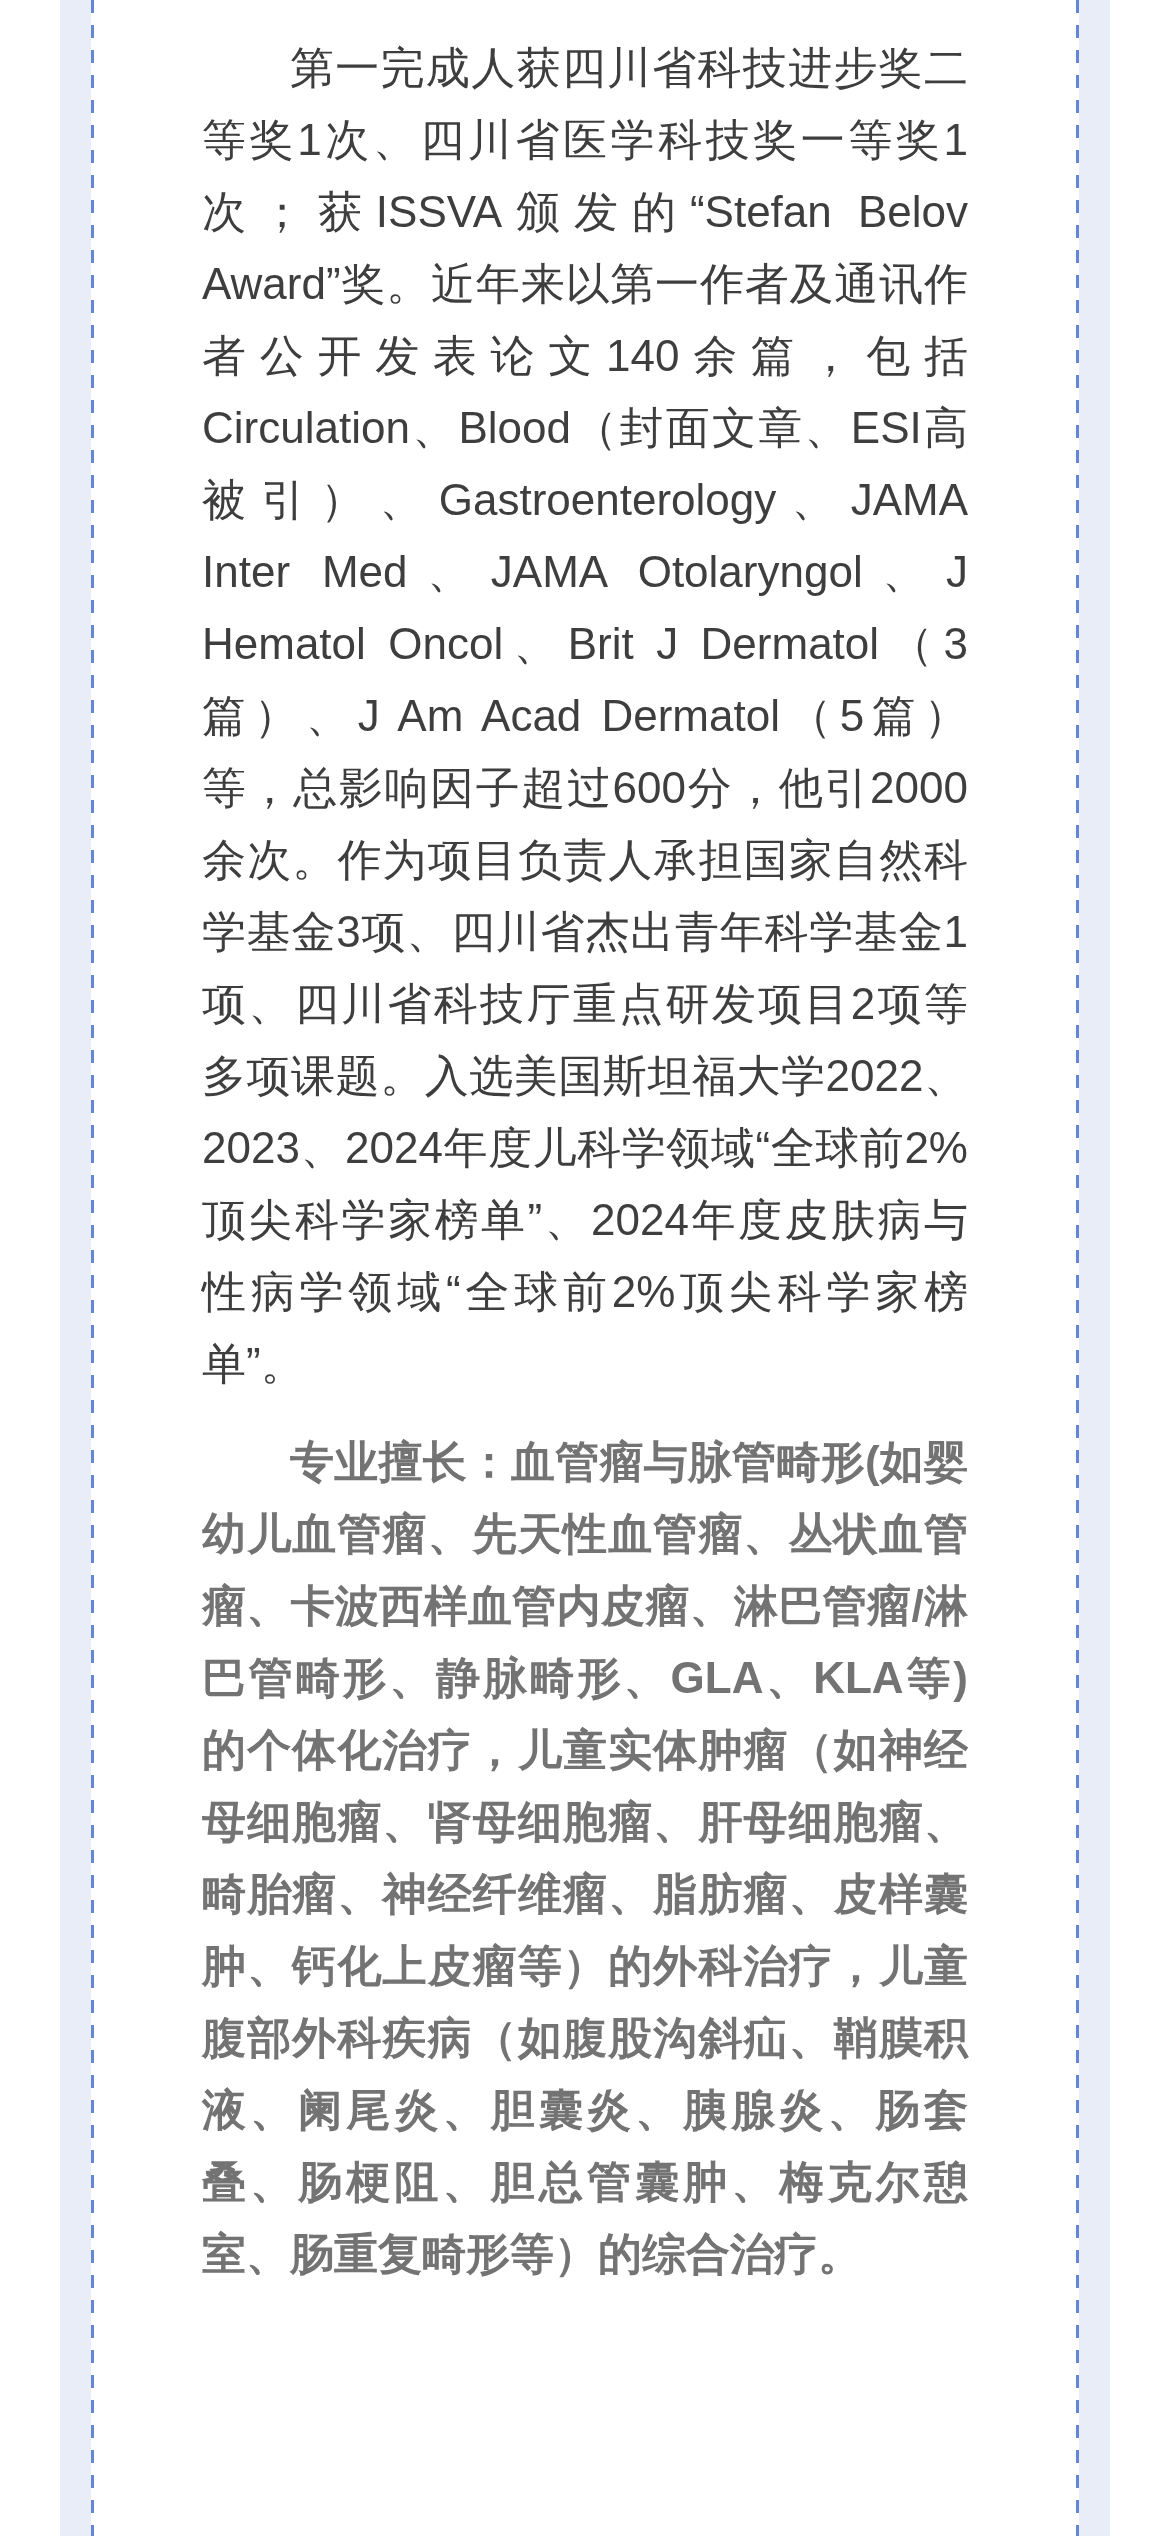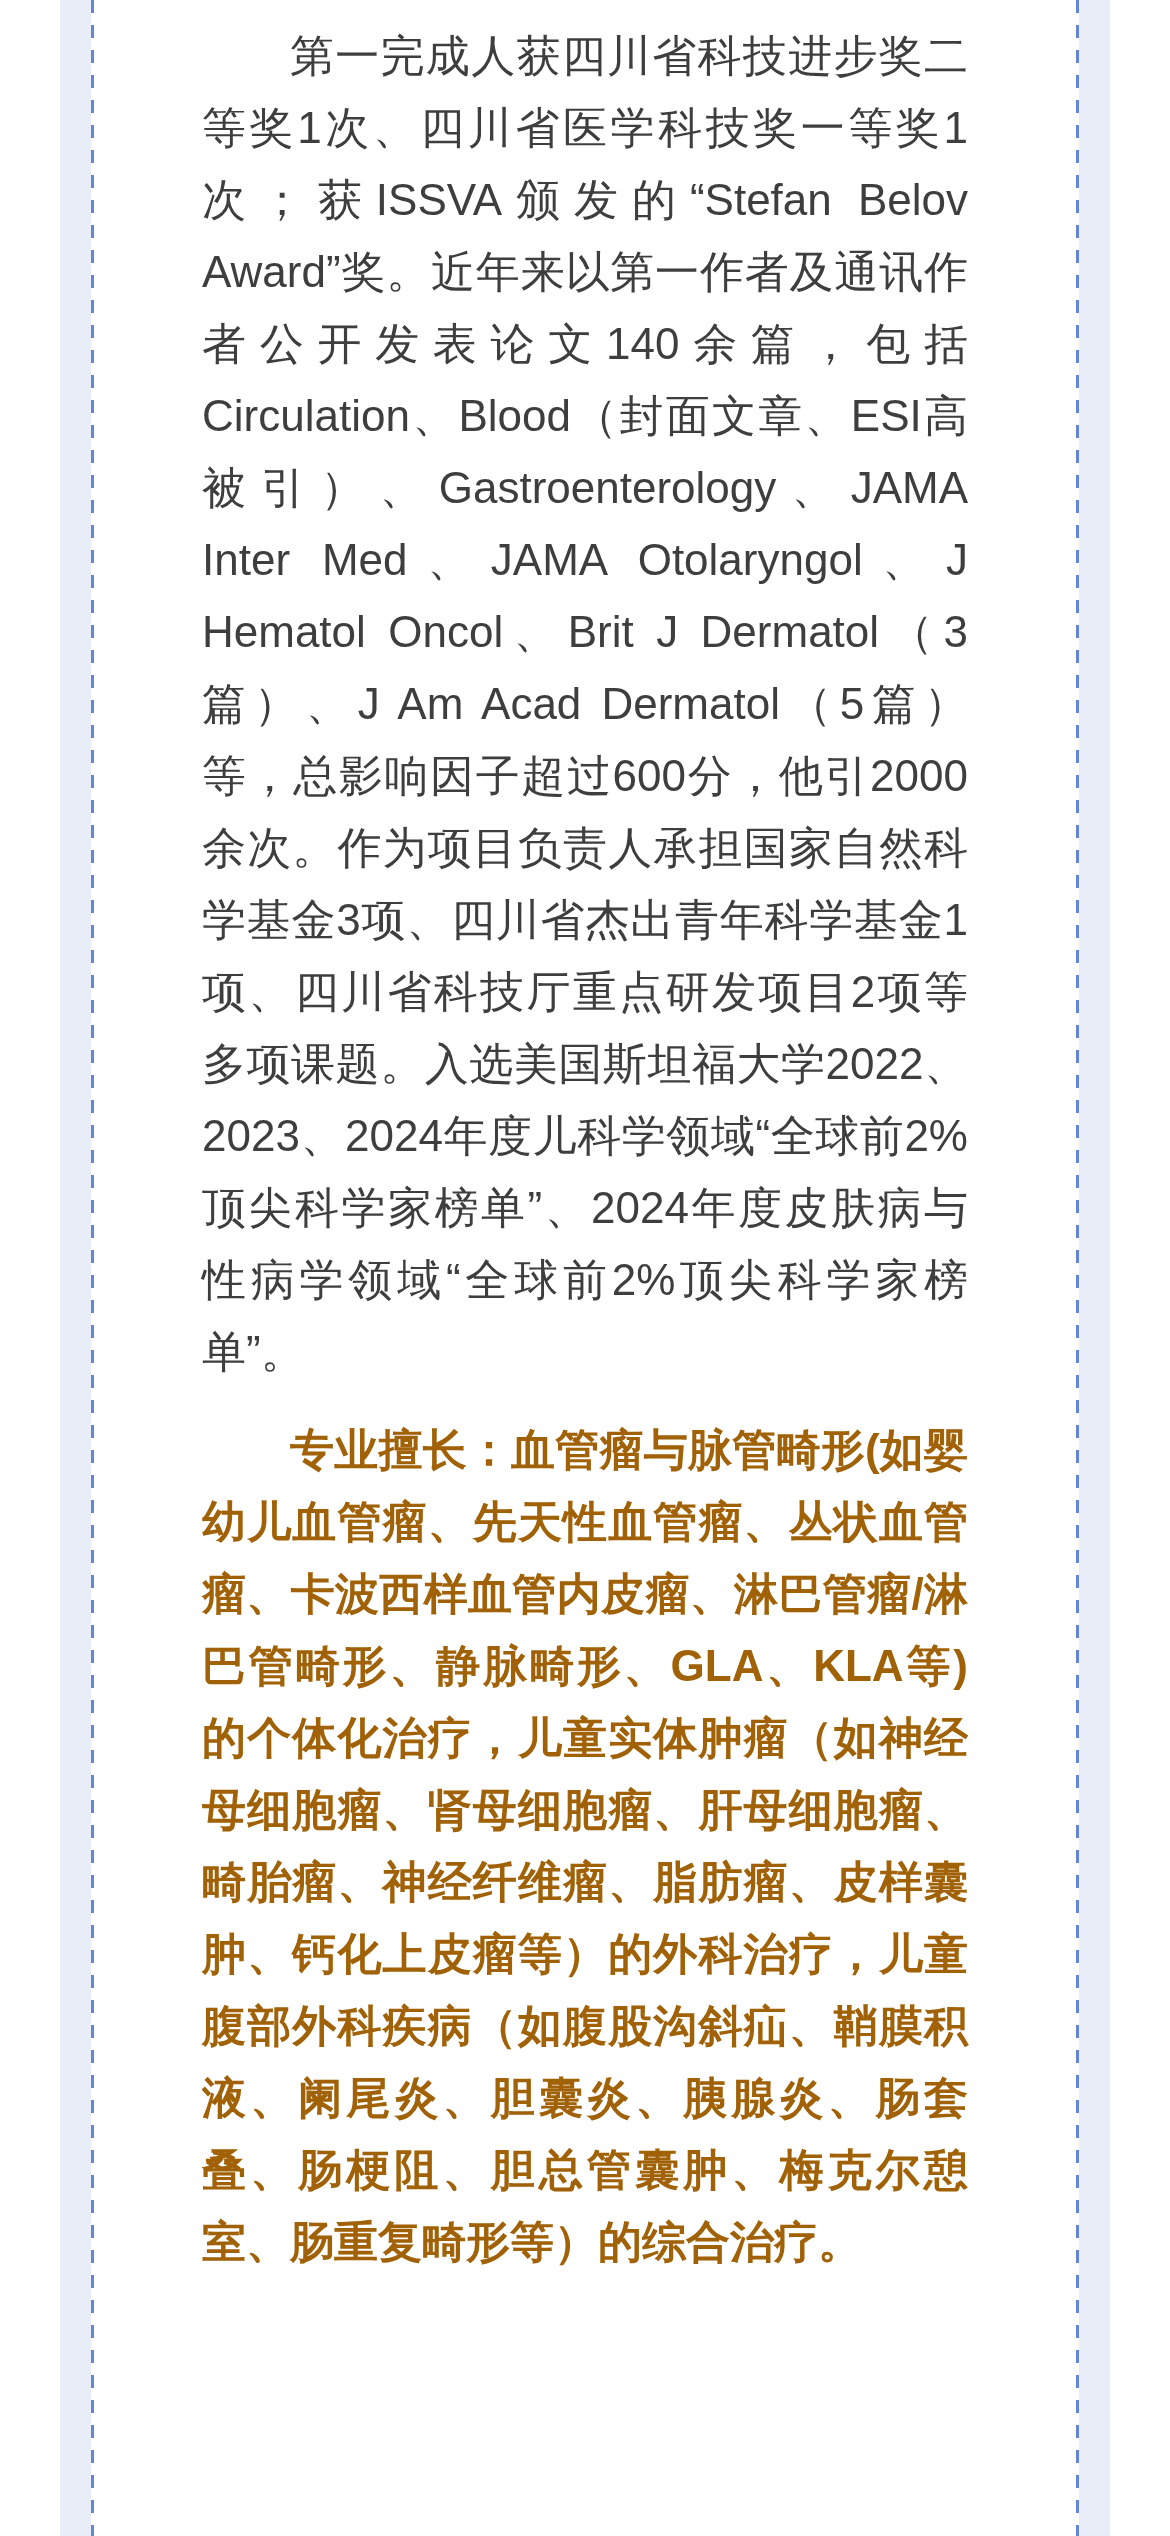--- a/index.html
+++ b/index.html
@@ -39,36 +39,36 @@
     flex: 0 0 auto;
     background: repeating-linear-gradient(
       180deg,
       #6386d7 0px, #6386d7 13px,
       transparent 13px, transparent 25px
     );
   }
   .content {
     flex: 1 1 auto;
     background: #ffffff;
-    padding: 20px 108px 0 108px;
+    padding: 32px 108px 0 108px;
     box-sizing: border-box;
   }
   .para {
     margin: 0;
     font-size: 44px;
     line-height: 72px;
     color: #3e3e3e;
     text-align: justify;
     text-justify: inter-character;
     text-indent: 2em;
     word-break: break-word;
   }
   .para.bold {
     font-weight: 700;
-    color: #a16207;
+    color: #737373;
     margin-top: 26px;
   }
 </style>
 </head>
 <body>
 
 <div class="page">
   <div class="panel">
     <div class="edge-strip"></div>
     <div class="dash-line"></div>

